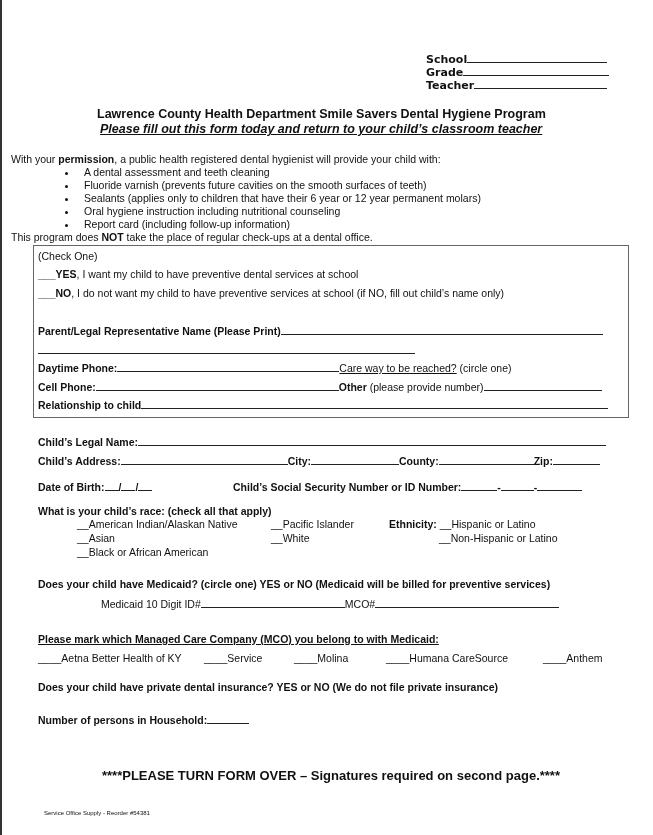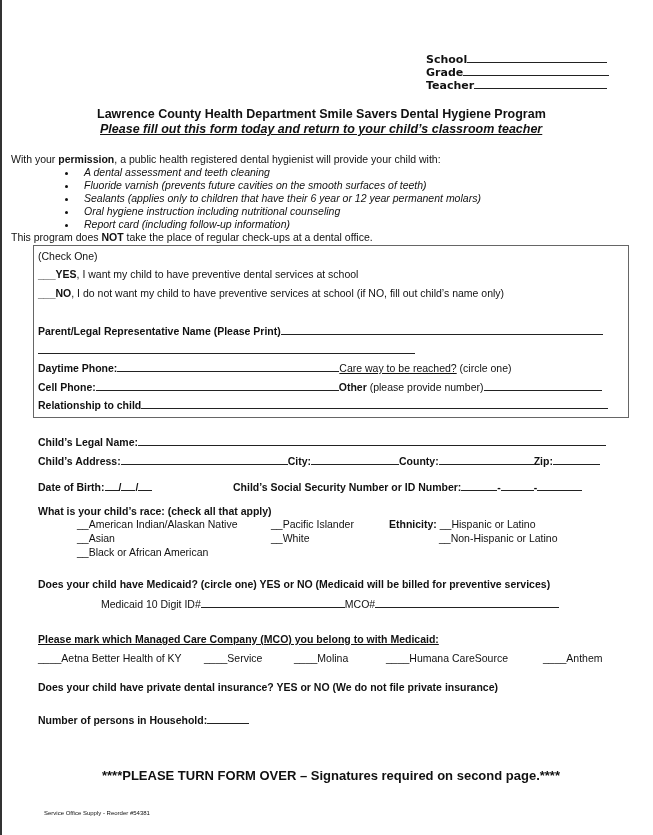--- a/index.html
+++ b/index.html
@@ -7,21 +7,21 @@
          font-family:"Liberation Sans", sans-serif; color:#111; font-size:10.5px; }
   .leftedge { position:absolute; left:0; top:0; width:2px; height:835px; background:#333; }
   .abs { position:absolute; white-space:nowrap; }
   .b { font-weight:bold; }
   .u { text-decoration:underline; }
   .line { display:inline-block; border-bottom:1px solid #222; height:10px; vertical-align:baseline; }
   .sch { font-family:"DejaVu Sans", sans-serif; font-weight:bold; font-size:11px; }
   .title { font-weight:bold; font-size:12.5px; }
   .subtitle { font-weight:bold; font-style:italic; text-decoration:underline; font-size:12.5px;text-align:right; }
   ul.bul { position:absolute; left:58px; top:166px; margin:0; padding:0 0 0 20px; list-style:disc; line-height:13px; }
-  ul.bul li { padding-left:6px;font-style:italic; }
+  ul.bul li { padding-left:6px; }
   .box { position:absolute; left:33px; top:245px; width:594px; height:171px; border:1px solid #666; }
   .turn { font-weight:bold; font-size:13px; }
   .footer { font-size:6px; }
 </style>
 </head>
 <body>
 
 <div class="leftedge"></div>
 
 <div class="abs sch" style="left:426px;top:52px;">

